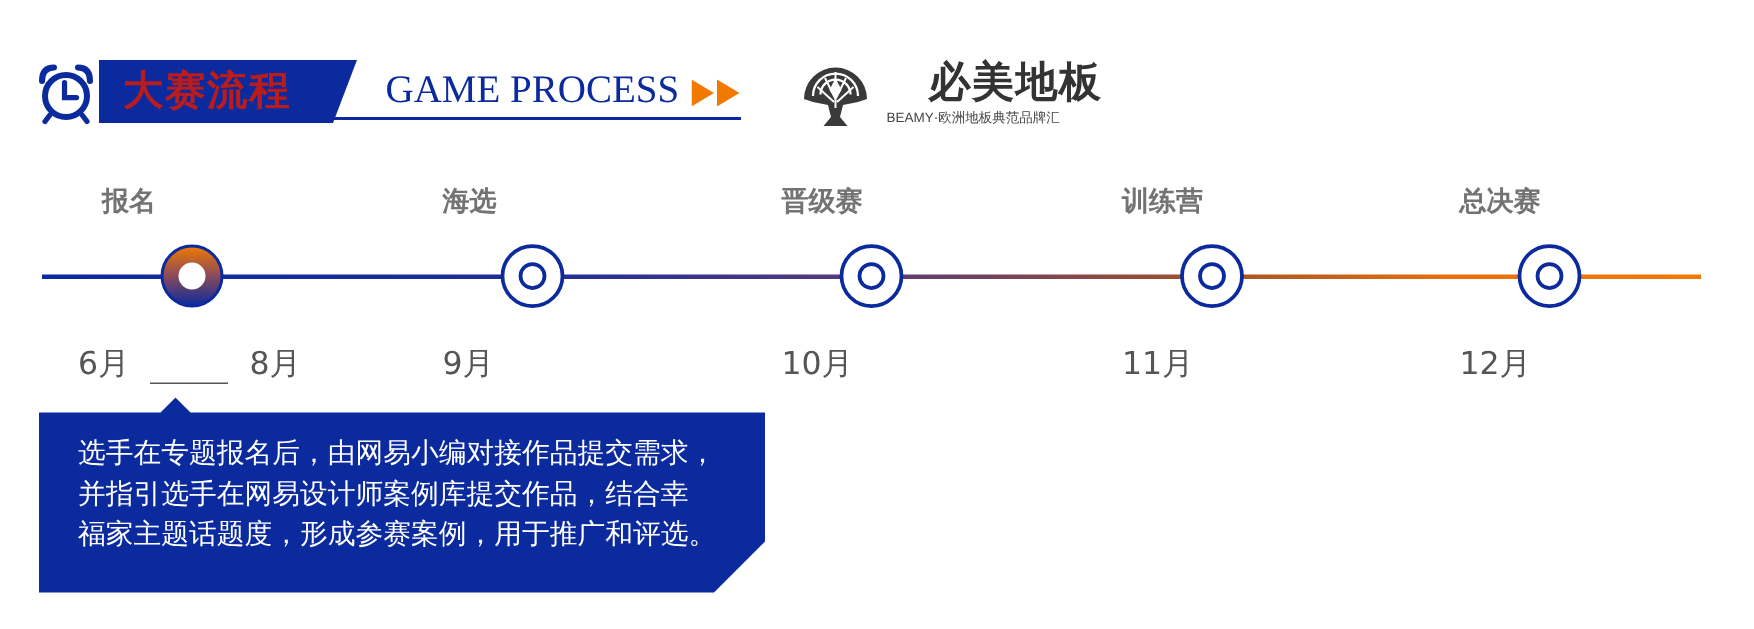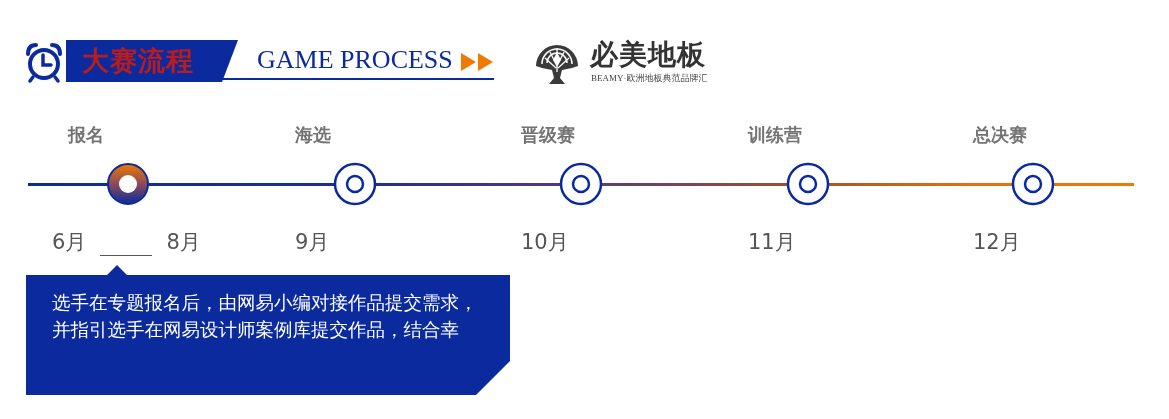--- a/index.html
+++ b/index.html
@@ -5,22 +5,22 @@
   html,body{margin:0;padding:0;background:#ffffff;}
   body{width:1169px;height:419px;position:relative;overflow:hidden;font-family:"DejaVu Sans","Liberation Sans",sans-serif;}
   .abs{position:absolute;}
   
   .hdr-band{position:absolute;left:26px;top:40px;width:212px;height:42px;}
   .hdr-title{position:absolute;left:82px;top:44px;color:#b91c1c;font-size:27px;font-weight:bold;letter-spacing:1px;line-height:34px;}
   .hdr-en{position:absolute;left:257px;top:45px;color:#0a2a9e;font-family:Liberation Serif, serif;font-size:26px;line-height:30px;letter-spacing:0px;}
   .hdr-underline{position:absolute;left:222px;top:78px;width:272px;height:2px;background:#0a2a9e;}
   .arrows{position:absolute;left:461px;top:53px;}
   .logo{position:absolute;left:532px;top:38px;}
-  .logo-cn{position:absolute;left:590px;top:38px;color:#333;font-size:28px;font-weight:bold;letter-spacing:1px;line-height:34px;}
-  .logo-en{position:absolute;left:591px;top:72px;color:#444;font-size:9px;font-family:Liberation Serif, serif;letter-spacing:0px;line-height:12px;white-space:nowrap;}
+  .logo-cn{position:absolute;left:619px;top:38px;color:#333;font-size:28px;font-weight:bold;letter-spacing:1px;line-height:34px;}
+  .logo-en{position:absolute;left:591px;top:72px;color:#444;font-size:9px;font-family:Liberation Sans, sans-serif;letter-spacing:0px;line-height:12px;white-space:nowrap;}
   
   .tl-line{position:absolute;left:28px;top:183px;width:1106px;height:3px;background:linear-gradient(90deg,#0a2a9e 0%,#1d2e99 30%,#5a3a78 50%,#a0522a 70%,#e86f0c 85%,#f07a00 100%);}
   .stage-label{position:absolute;top:120px;width:120px;margin-left:-60px;color:#737373;font-size:18px;font-weight:bold;line-height:30px;}
   .stage-dot{position:absolute;top:162px;width:44px;height:44px;margin-left:-22px;}
   .stage-date{position:absolute;top:228px;width:120px;margin-left:-60px;color:#555;font-size:21px;line-height:28px;}
   .date-range{position:absolute;left:52px;top:228px;color:#555;font-size:21px;line-height:28px;display:flex;align-items:flex-end;}
   .dash{display:inline-block;width:52px;height:1px;background:#555;margin:0 14px 0 14px;}
   
   .desc-box{position:absolute;left:26px;top:265px;}
   .desc-text{position:absolute;left:52px;top:289px;width:470px;color:#ffffff;font-size:18.5px;line-height:27px;letter-spacing:0px;}
@@ -111,14 +111,15 @@
   <div class="stage-date" style="left:1033px;">12月</div>
 </div>
 
 <div>
   <svg class="desc-box" width="486" height="132" viewBox="0 0 486 132">
     <polygon points="0,10 81,10 91,0 101,10 484,10 484,96 450,130 0,130" fill="#0a2a9e"></polygon>
   </svg>
   <div class="desc-text">
     <div>选手在专题报名后，由网易小编对接作品提交需求，</div>
     <div>并指引选手在网易设计师案例库提交作品，结合幸</div>
+    <div>福家主题话题度，形成参赛案例，用于推广和评选。</div>
   </div>
 </div>
 
 </body></html>

